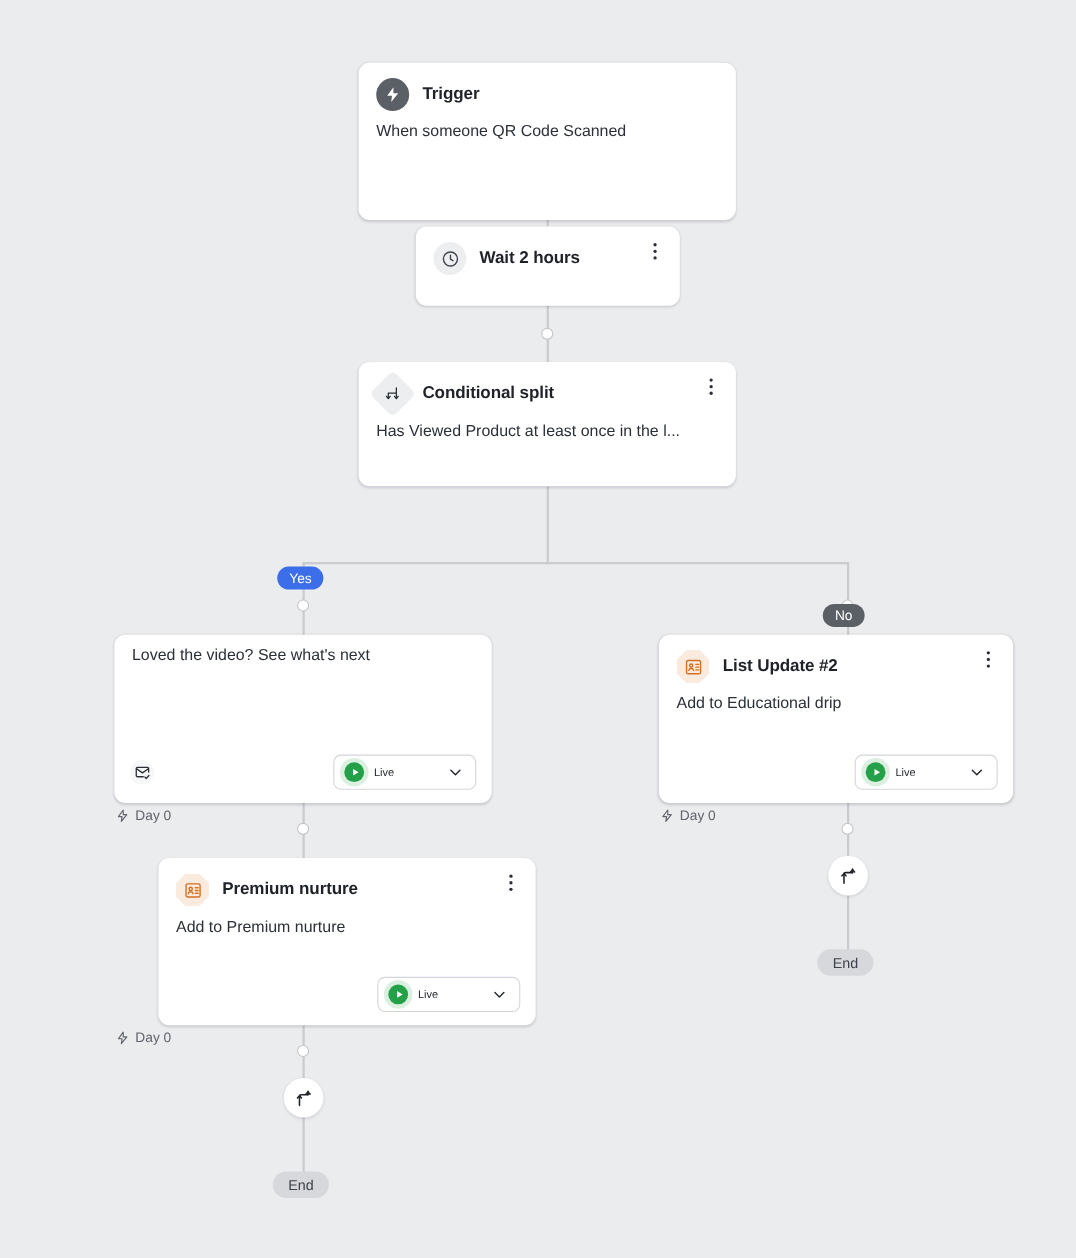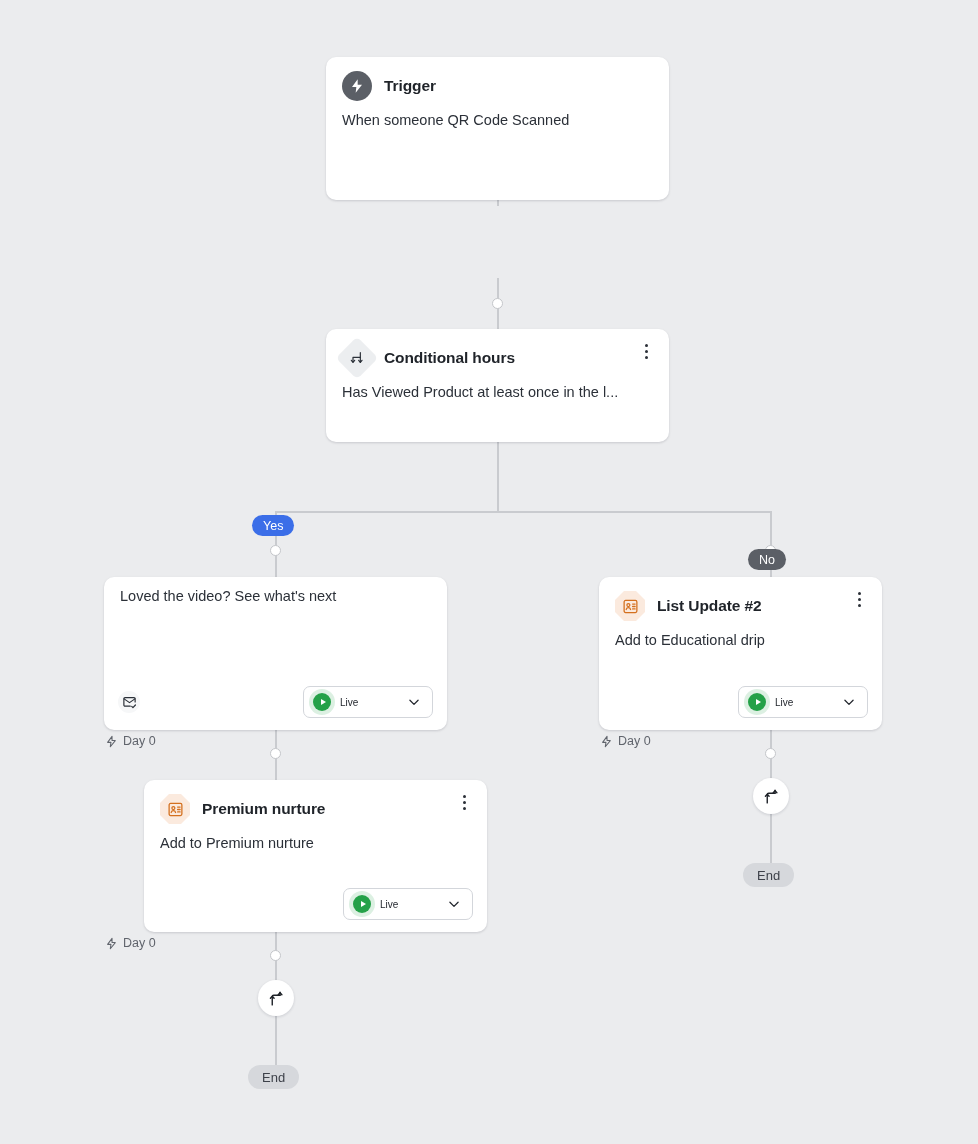--- a/index.html
+++ b/index.html
@@ -288,32 +288,48 @@
       <span class="ic ic-circle-dark">
         <svg width="16" height="16" viewBox="0 0 24 24" fill="#ffffff">
             <path d="M13 2L4.5 13.5H11l-1 8.5L19.5 10H13z"></path>
           </svg>
       </span>
       <span class="card-title">Trigger</span>
     </div>
     <div class="card-body">When someone QR Code Scanned</div>
   </div>
 
+  <div class="card" style="left:378px; top:206px; width:240px; height:72px;">
+    <div class="card-head" style="padding-top:14px;">
+      <span class="ic ic-circle-light">
+        <svg width="17" height="17" viewBox="0 0 24 24" fill="none" stroke="#40454d" stroke-width="1.8">
+          <circle cx="12" cy="12" r="9"></circle>
+            <path d="M12 7v5l3.2 2" stroke-linecap="round"></path>
+        </svg>
+      </span>
+      <span class="card-title">Wait 2 hours</span>
+      <span class="kebab">
+          <i></i>
+          <i></i>
+          <i></i>
+        </span>
+    </div>
+  </div>
 
   <div class="card" style="left:326px; top:329px; width:343px; height:113px;">
     <div class="card-head">
       <span class="ic ic-diamond">
         <svg width="16" height="16" viewBox="0 0 24 24" fill="none" stroke="#2b3038" stroke-width="1.8" stroke-linecap="round" stroke-linejoin="round">
           <path d="M17 4v7H6v7"></path>
             <path d="M3.5 15.5L6 18.5l2.5-3"></path>
             <path d="M14.5 15.5L17 18.5l2.5-3"></path>
             <path d="M17 11v7.5"></path>
         </svg>
       </span>
-      <span class="card-title">Conditional hours</span>
+      <span class="card-title">Conditional split</span>
       <span class="kebab">
           <i></i>
           <i></i>
           <i></i>
         </span>
     </div>
     <div class="card-body">Has Viewed Product at least once in the l...</div>
   </div>
 
   <div class="badge badge-yes" style="left:252px; top:515px;">Yes</div>
@@ -375,21 +391,21 @@
       </span>
     </div>
   </div>
   <div class="day" style="left:105px; top:936px;">
     <svg width="13" height="13" viewBox="0 0 24 24" fill="none" stroke="#60646c" stroke-width="1.9" stroke-linejoin="round">
         <path d="M13 2.5L4.8 13.6H11l-1.2 8L19 10.3H13z"></path>
       </svg>
     <span>Day 0</span>
   </div>
 
-  <div class="card" style="left:599px; top:577px; width:283px; height:153px;">
+  <div class="card" style="left:599px; top:577px; width:322px; height:153px;">
     <div class="card-head">
       <span class="ic ic-oct-orange">
         <svg width="17" height="17" viewBox="0 0 24 24" fill="none" stroke="#d4701f" stroke-width="1.8" stroke-linecap="round" stroke-linejoin="round">
           <rect x="3" y="3.5" width="18" height="17" rx="2"></rect>
           <circle cx="9" cy="10" r="2.1"></circle>
             <path d="M5.9 16.2c.5-1.7 1.7-2.5 3.1-2.5s2.6.8 3.1 2.5"></path>
           <path d="M15 8.5h3.5M15 12h3.5M15 15.5h3.5"></path>
         </svg>
       </span>
       <span class="card-title">List Update #2</span>

